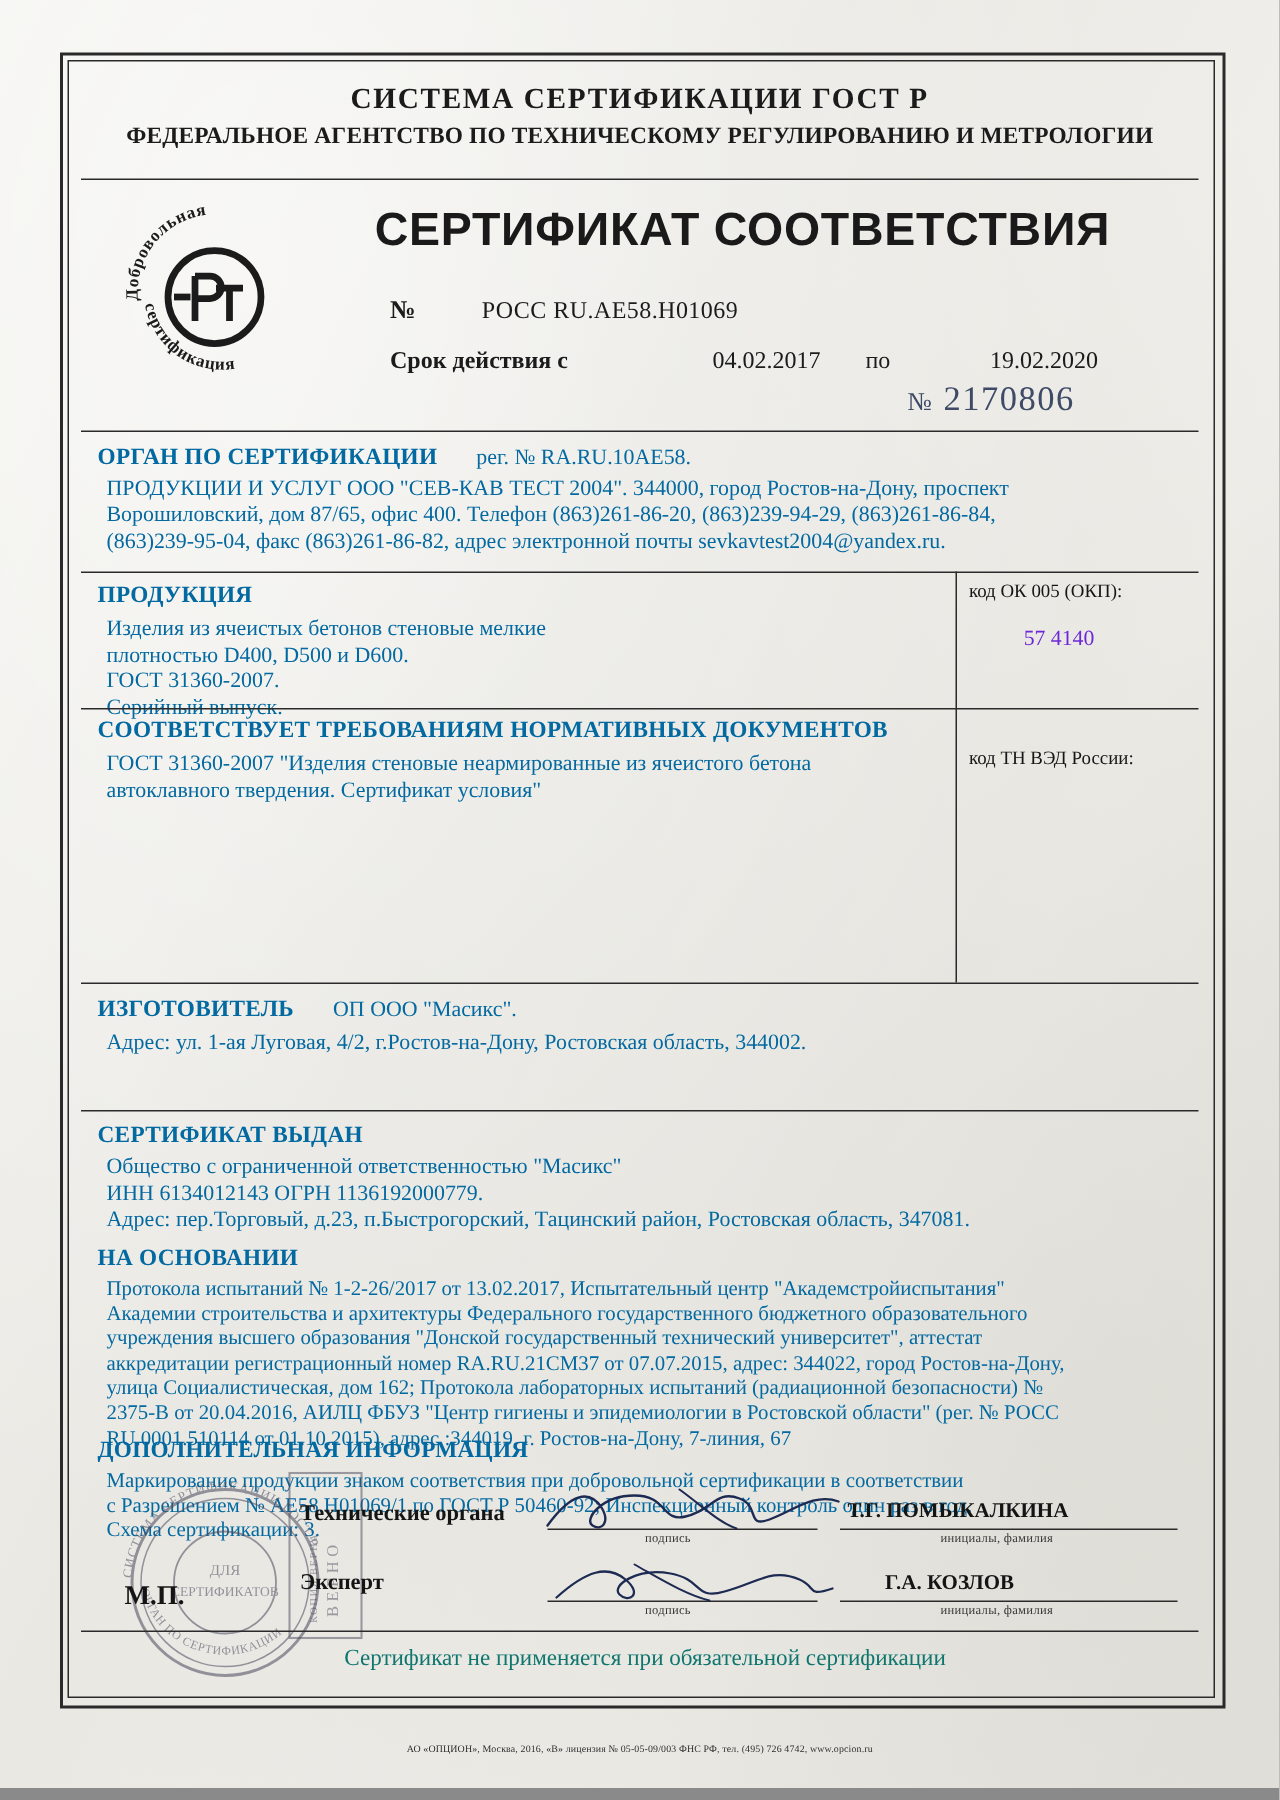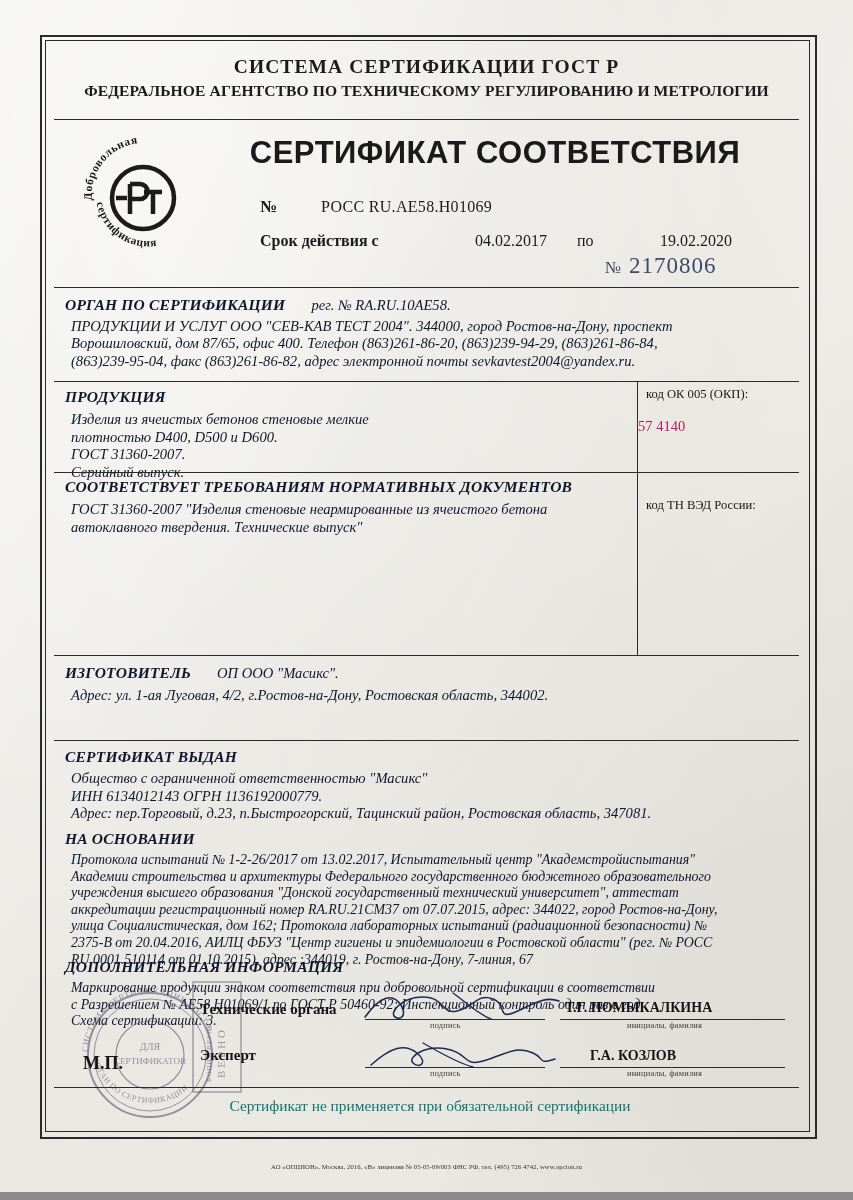--- a/index.html
+++ b/index.html
@@ -127,22 +127,21 @@
   }
   .blanknum .sm { font-size: 17px; }
 
   .rule.h2 { top: 247px; }
 
   
   .blk {
     position: absolute;
     left: 20px;
     width: 720px;
-    color: #0f172a;
-    font-style: italic;
+    color: #0369a1;
   }
   .cap {
     font-weight: bold;
     font-size: 15.5px;
     letter-spacing: 0.2px;
   }
   .ln {
     font-size: 14.6px;
     line-height: 17.5px;
   }
@@ -170,23 +169,24 @@
     height: 183px;
     border-left: 1.5px solid #2a2a2a;
   }
   .box-lbl {
     font-size: 12.6px;
     padding: 6px 0 0 8px;
     color: #161616;
   }
   .box-val {
     font-size: 14.5px;
+    text-align: center;
     padding-top: 16px;
     padding-right: 26px;
-    color: #be185d;
+    color: #6d28d9;
   }
 
   
   .sig-area {
     position: absolute;
     left: 20px;
     top: 955px;
     width: 730px;
   }
   .sig-row {
@@ -349,21 +349,21 @@
     <div class="okp-box">
       <div class="box-lbl">код ОК 005 (ОКП):</div>
       <div class="box-val">57 4140</div>
     </div>
 
     <div class="rule h4"></div>
 
     <div class="blk" style="top:438px;width:560px;">
       <div class="cap">СООТВЕТСТВУЕТ ТРЕБОВАНИЯМ НОРМАТИВНЫХ ДОКУМЕНТОВ</div>
       <div class="ln" style="margin-top:5px;padding-left:6px;">ГОСТ 31360-2007 "Изделия стеновые неармированные из ячеистого бетона</div>
-      <div class="ln" style="padding-left:6px;">автоклавного твердения. Технические выпуск"</div>
+      <div class="ln" style="padding-left:6px;">автоклавного твердения. Сертификат условия"</div>
     </div>
 
     <div class="tnved-box">
       <div class="box-lbl" style="padding-top:26px;">код ТН ВЭД России:</div>
       <div class="box-val"></div>
     </div>
 
     <div class="rule h5"></div>
 
     <div class="blk" style="top:624px;">

